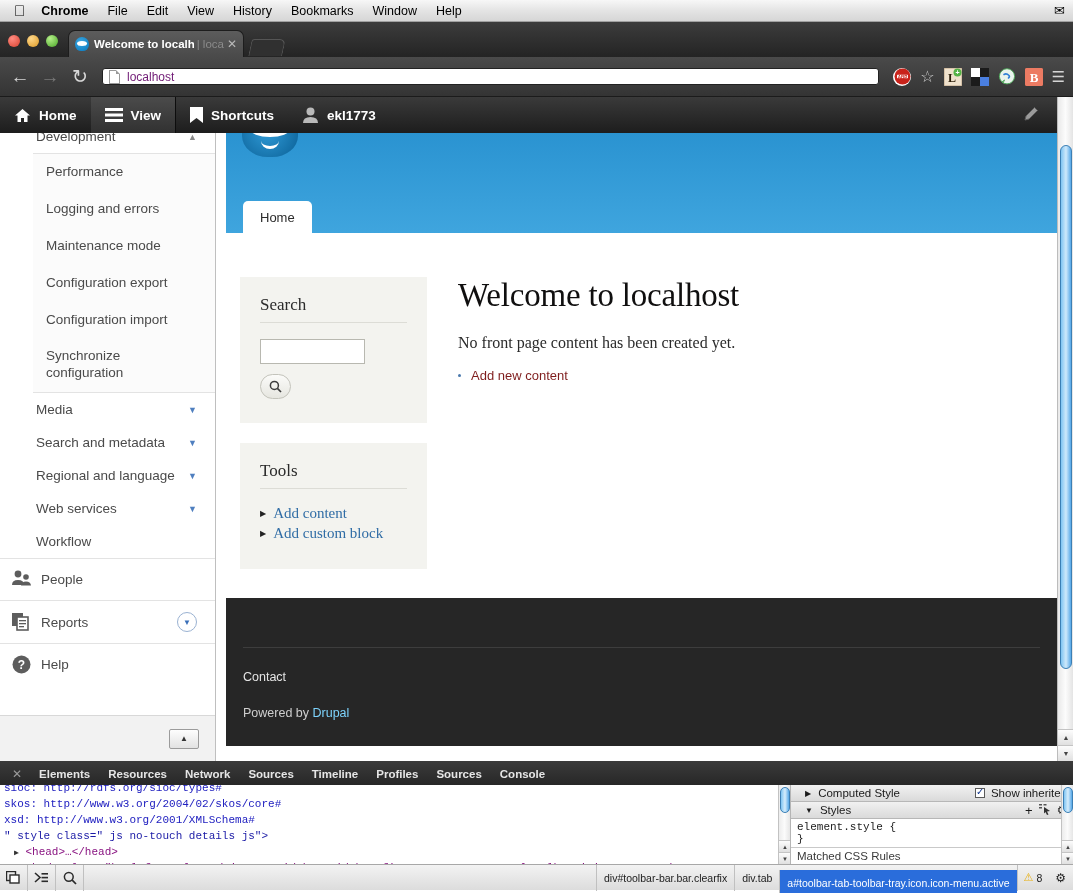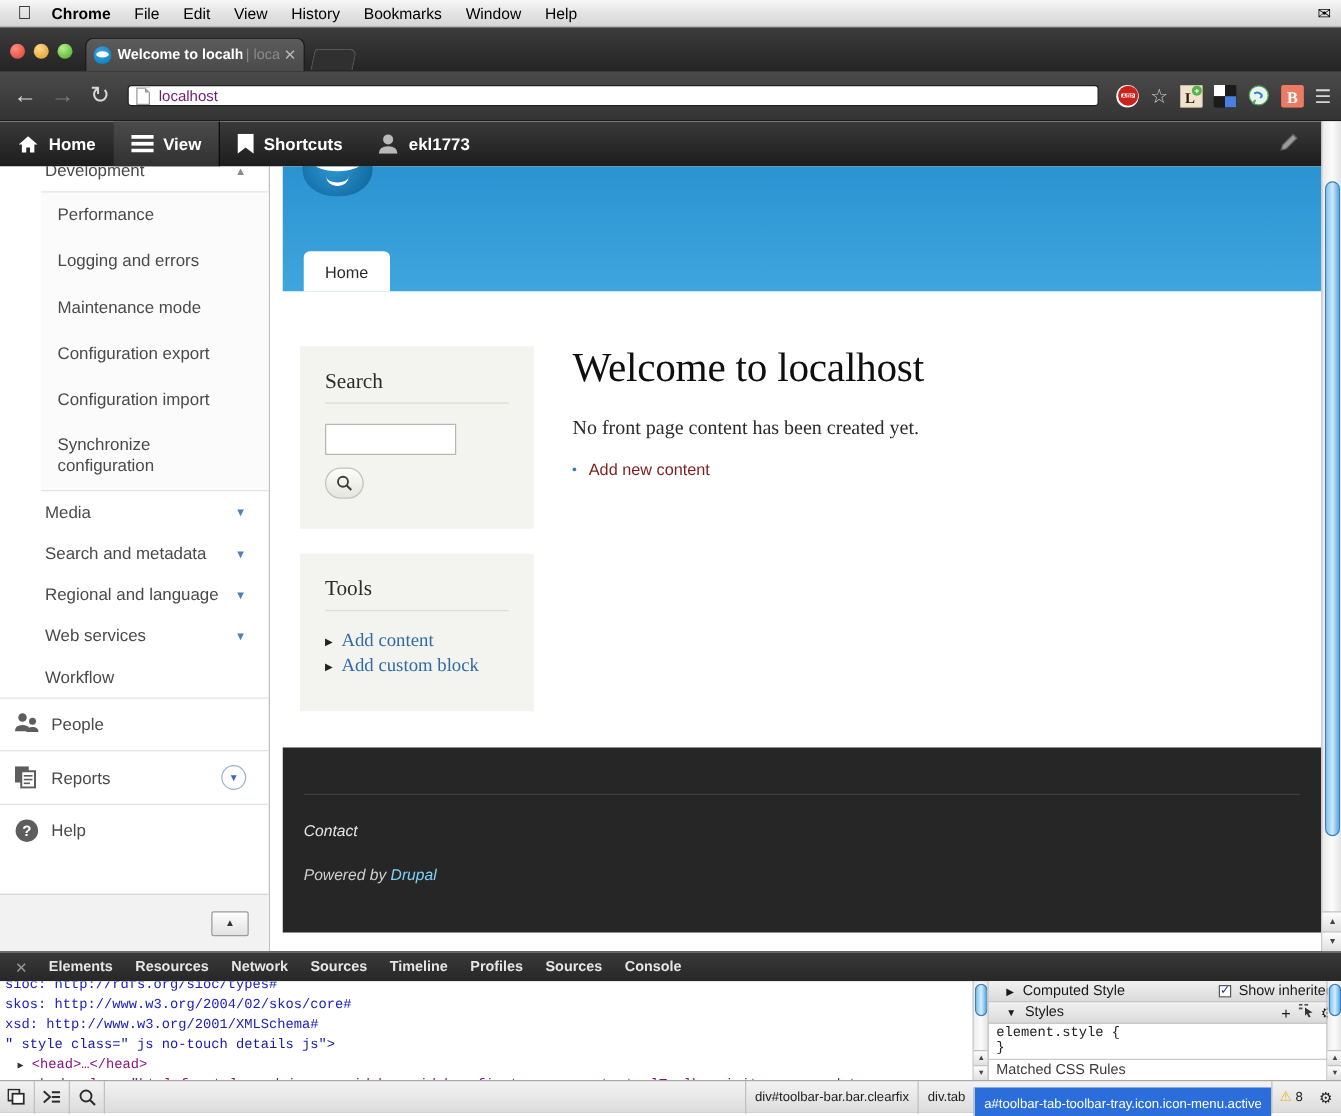--- a/index.html
+++ b/index.html
@@ -205,21 +205,21 @@
     width:15px;height:15px;background:#f08a24;border-radius:3px;position:relative;
   }
   .rss::before{
     content:'';position:absolute;left:3px;bottom:3px;width:3px;height:3px;background:#fff;border-radius:50%;
   }
   .rss::after{
     content:'';position:absolute;left:3px;bottom:3px;width:8px;height:8px;
     border:2px solid #fff;border-left:none;border-bottom:none;border-radius:0 8px 0 0;
   }
   #dr-footer{
-    background:#262626; min-height:148px; padding:37px 17px 0;font-style:italic;
+    background:#262626; min-height:148px; padding:49px 17px 0;
   }
   .foot-rule{ border-top:1px solid #3d3d3d; padding-top:22px; }
   #dr-footer .fl{ display:block; color:#e4e4e4; font-size:12.5px; text-decoration:none; margin-bottom:19px; }
   #dr-footer .fl2{ color:#cfcfcf; font-size:12.5px; }
   #dr-footer .fl2 a{ color:#7dd3fc; text-decoration:none; }
 
   
   .aqua-sb{
     position:absolute; right:0; top:0; width:16px; height:100%;
     background:linear-gradient(to right,#e9e9e9,#fcfcfc,#e4e4e4);

